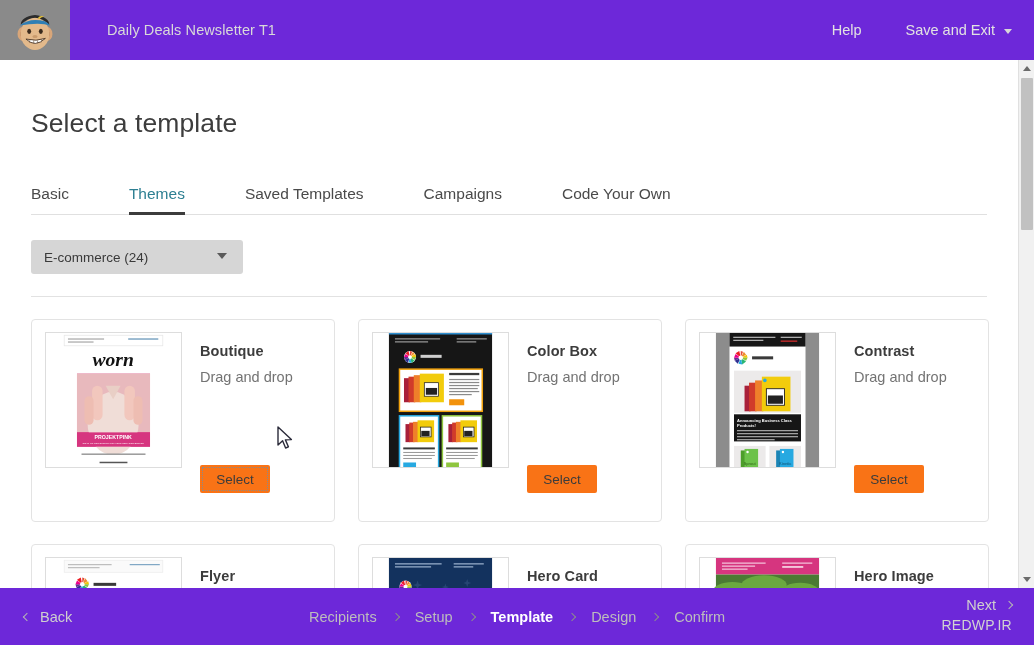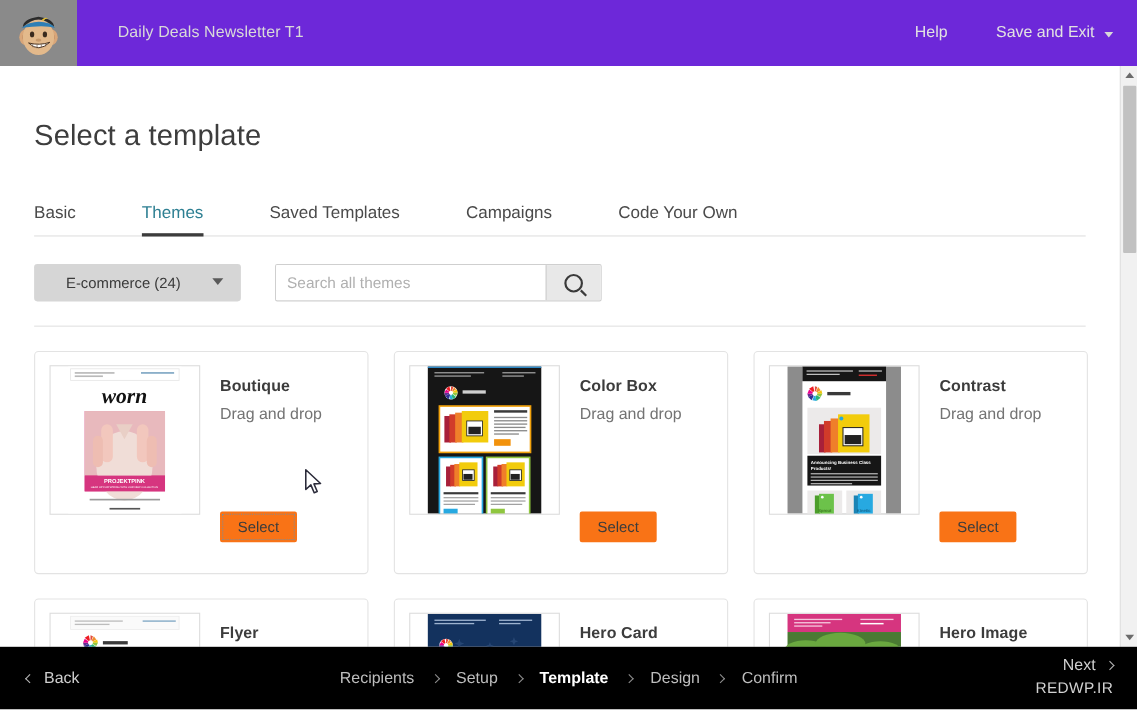--- a/index.html
+++ b/index.html
@@ -95,25 +95,25 @@
     color: #2d7f92;
     border-bottom-color: #3c3c3c;
   }
 
   
   .filter-row {
     margin: 25px 0 0 31px;
     display: flex; align-items: center;
   }
   .select-pill {
-    width: 188px; height: 34px;
+    width: 212px; height: 34px;
     background: #d6d6d6;
     border: none; border-radius: 3px;
     display: flex; align-items: center;
-    padding: 0 29px;
+    padding: 0 13px;
     cursor: pointer;
     position: relative;
   }
   .select-pill .lbl { font-size: 13.5px; color: #3a3a3a; }
   .select-pill .chev {
     position: absolute; right: 16px; top: 13px;
     width: 0; height: 0;
     border-left: 5px solid transparent;
     border-right: 5px solid transparent;
     border-top: 6px solid #5a5a5a;
@@ -213,21 +213,21 @@
   }
   .select-btn.focused { outline: 1px dotted #8a8a8a; outline-offset: -3px; }
 
   
   .tn { width: 100%; height: 100%; display:block; }
 
   
   .bottombar {
     position: absolute; bottom: 0; left: 0;
     width: 1034px; height: 57px;
-    background: #000000;
+    background: #6d28d9;
     display: flex; align-items: center;
   }
   .back-link {
     color: #cfcfcf; font-size: 14.5px;
     margin-left: 24px; cursor: pointer;
     display: flex; align-items: center;
   }
   .chev-l {
     display:inline-block; width: 6px; height: 6px;
     border-left: 1.6px solid #b5b5b5;
@@ -346,26 +346,20 @@
     <div class="tab">Saved Templates</div>
     <div class="tab">Campaigns</div>
     <div class="tab">Code Your Own</div>
   </div>
 
   <div class="filter-row">
     <div class="select-pill">
       <span class="lbl">E-commerce (24)</span>
       <span class="chev"></span>
     </div>
-    <div class="search-wrap">
-      <input class="search-input" type="text" placeholder="Search all themes" style="">
-      <button class="search-btn">
-        <span class="mag"></span>
-      </button>
-    </div>
   </div>
 
   <div class="hr-sep"></div>
 
   <div class="grid">
 
     <div class="card">
       <div class="thumb">
         <svg class="tn" viewBox="0 0 137 178">
           <rect width="137" height="178" fill="#fff"></rect>

